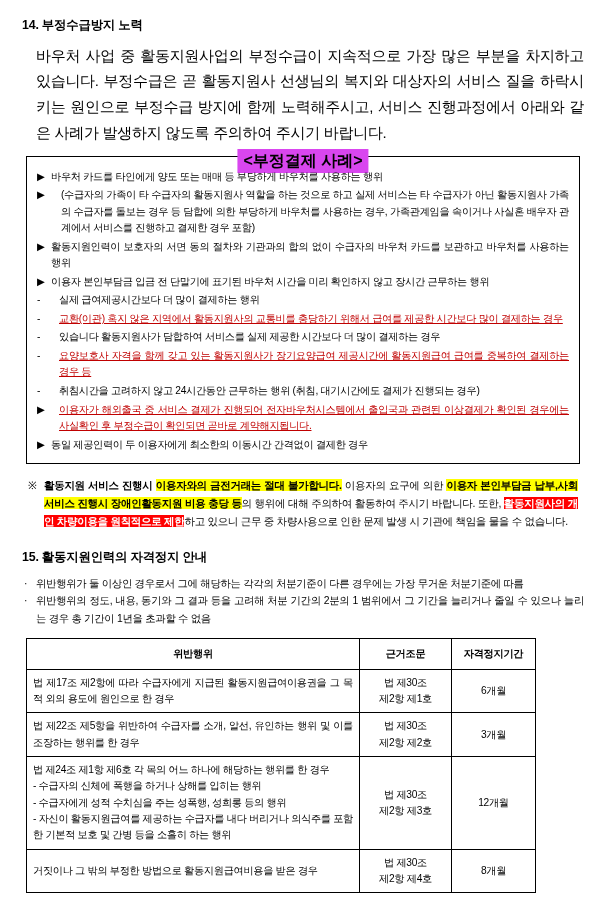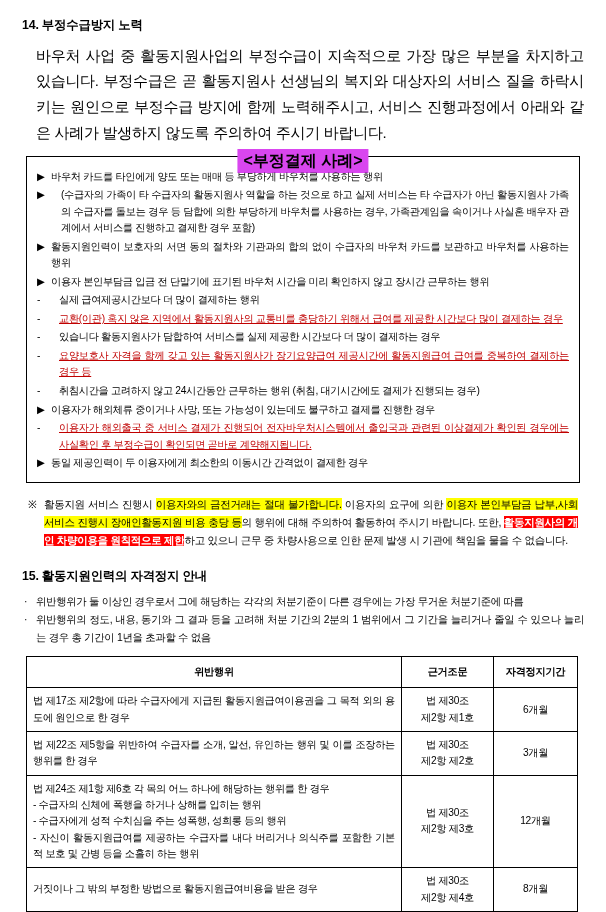--- a/index.html
+++ b/index.html
@@ -91,21 +91,21 @@
     padding-left: 16px;
     letter-spacing: -0.3px;
   }
   .asterisk-para .star {
     position: absolute;
     left: 0;
     top: 0;
   }
   .hl-yellow { background: #ffff00; }
   .hl-red { background: #ff0000; color: #ffffff; font-weight: bold; }
-  .b { font-weight: normal; }
+  .b { font-weight: bold; }
   .u { text-decoration: underline; }
   .sec2 {
     margin-top: 18px;
   }
   ul.dots {
     list-style: none;
     margin: 6px 0 0 0;
     padding: 0;
   }
   ul.dots > li {
@@ -116,21 +116,21 @@
     letter-spacing: -0.3px;
     text-align: justify;
   }
   ul.dots > li .marker {
     position: absolute;
     left: 2px;
     top: 0;
   }
   table.tbl {
     border-collapse: collapse;
-    width: 552px;
+    width: 510px;
     margin: 10px 4px 4px 4px;
     table-layout: fixed;
   }
   table.tbl th, table.tbl td {
     border: 1px solid #000;
     font-size: 10.2px;
     padding: 5px 6px;
     vertical-align: middle;
     letter-spacing: -0.3px;
     line-height: 1.6;
@@ -193,21 +193,20 @@
       <li class="sub">
         <span class="marker">-</span>
         <span class="strike u ul-red">요양보호사 자격을 함께 갖고 있는 활동지원사가 장기요양급여 제공시간에 활동지원급여 급여를 중복하여 결제하는 경우 등</span>
       </li>
       <li class="sub">
         <span class="marker">-</span>
         <span>취침시간을 고려하지 않고 24시간동안 근무하는 행위 (취침, 대기시간에도 결제가 진행되는 경우)</span>
       </li>
       <li>
         <span class="marker">▶</span>
-        <span>이용자가 해외체류 중이거나 사망, 또는 가능성이 있는데도 불구하고 결제를 진행한 경우</span>
       </li>
       <li class="sub">
         <span class="marker">-</span>
         <span class="u ul-red">이용자가 해외출국 중 서비스 결제가 진행되어 전자바우처시스템에서 출입국과 관련된 이상결제가 확인된 경우에는 사실확인 후 부정수급이 확인되면 곧바로 계약해지됩니다.</span>
       </li>
       <li>
         <span class="marker">▶</span>
         <span>동일 제공인력이 두 이용자에게 최소한의 이동시간 간격없이 결제한 경우</span>
       </li>
     </ul>

